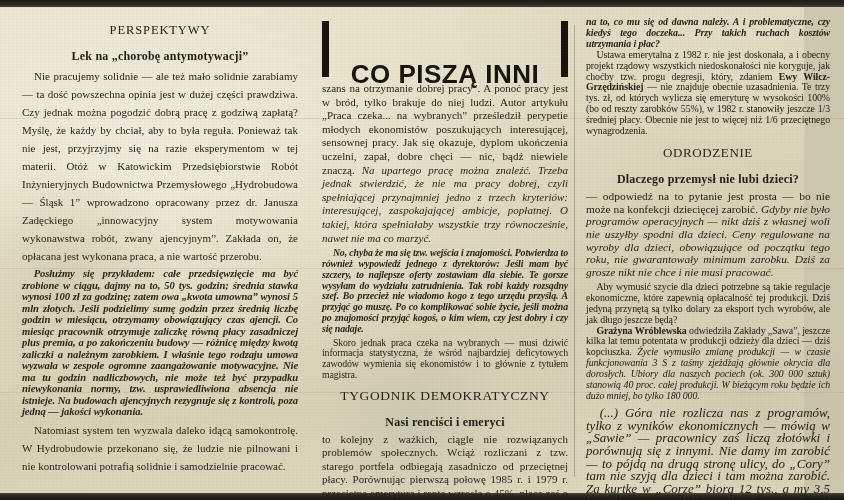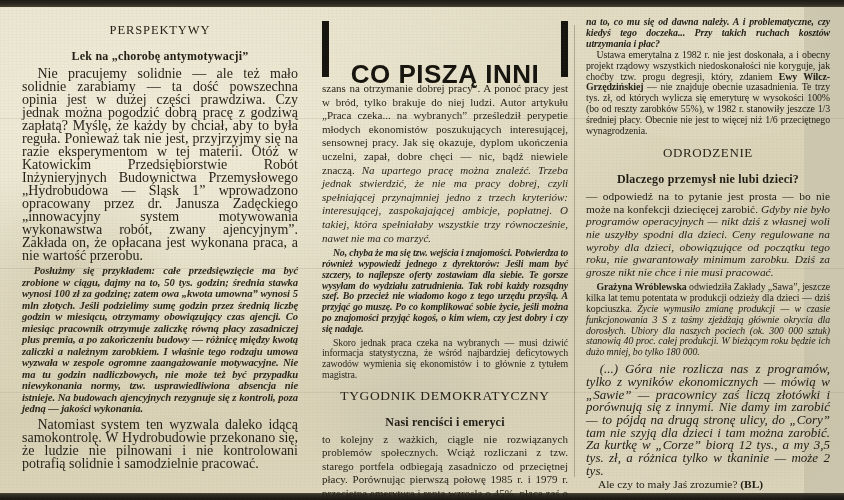--- a/index.html
+++ b/index.html
@@ -67,21 +67,21 @@
     color:#262219;margin:4px 0 2px;font-weight:normal;
   }
   .sub-head{
     text-align:center;font-size:12px;font-weight:bold;color:#201d15;
     margin:11px 0 3px;letter-spacing:.2px;
   }
 
   
   p{margin:0;text-align:justify;text-justify:inter-word;-webkit-hyphens:auto;hyphens:auto;}
 
-  .col-left p{font-size:14px;line-height:13px;text-indent:1.1em;color:#221f17;}
+  .col-left p{font-size:11px;line-height:18px;text-indent:1.1em;color:#221f17;}
   .col-left p.it{font-size:10.6px;line-height:11.5px;font-style:italic;font-weight:bold;letter-spacing:-.1px;color:#2a2619;}
 
   .col-mid p{font-size:11.2px;line-height:12.6px;text-indent:1.1em;color:#221f17;}
   .col-mid p.sm{font-size:9.9px;line-height:10.8px;font-style:italic;font-weight:bold;letter-spacing:-.15px;}
   .col-mid p.big{font-size:11px;line-height:13.6px;}
 
   .col-right p{font-size:9.9px;line-height:10.9px;text-indent:1.05em;color:#222018;letter-spacing:-.1px;}
   .col-right p.it{font-style:italic;font-weight:bold;}
   .col-right p.rg{font-size:11.4px;line-height:12.7px;letter-spacing:0;font-weight:normal;}
   .col-right p.rgit{font-size:13px;line-height:12.7px;font-style:italic;letter-spacing:0;font-weight:normal;}
@@ -151,20 +151,21 @@
 
     <div class="col col-right">
       <p class="it" style="text-indent:0">na to, co mu się od dawna należy. A i problematyczne, czy kiedyś tego doczeka... Przy takich ruchach kosztów utrzymania i płac?</p>
       <p><span>Ustawa emerytalna z 1982 r. nie jest doskonała, a i obecny projekt rządowy wszystkich niedoskonałości nie koryguje, jak choćby tzw. progu degresji, który, zdaniem </span><b>Ewy Wilcz-Grzędzińskiej</b><span> — nie znajduje obecnie uzasadnienia. Te trzy tys. zł, od których wylicza się emeryturę w wysokości 100% (bo od reszty zarobków 55%), w 1982 r. stanowiły jeszcze 1/3 średniej płacy. Obecnie nie jest to więcej niż 1/6 przeciętnego wynagrodzenia.</span></p>
 
       <div class="sec-head">ODRODZENIE</div>
       <div class="sub-head">Dlaczego przemysł nie lubi dzieci?</div>
 
       <p class="rg" style="text-indent:0"><span>— odpowiedź na to pytanie jest prosta — bo nie może na konfekcji dziecięcej zarobić. </span><i>Gdyby nie było programów operacyjnych — nikt dziś z własnej woli nie uszyłby spodni dla dzieci. Ceny regulowane na wyroby dla dzieci, obowiązujące od początku tego roku, nie gwarantowały minimum zarobku. Dziś za grosze nikt nie chce i nie musi pracować.</i></p>
       <div class="gap-s"></div>
+      <p>Aby wymusić szycie dla dzieci potrzebne są takie regulacje ekonomiczne, które zapewnią opłacalność tej produkcji. Dziś jedyną przynętą są tylko dolary za eksport tych wyrobów, ale jak długo jeszcze będą?</p>
       <p><b>Grażyna Wróblewska</b><span> odwiedziła Zakłady „Sawa”, jeszcze kilka lat temu potentata w produkcji odzieży dla dzieci — dziś kopciuszka. </span><i>Życie wymusiło zmianę produkcji — w czasie funkcjonowania 3 S z taśmy zjeżdżają głównie okrycia dla dorosłych. Ubiory dla naszych pociech (ok. 300 000 sztuk) stanowią 40 proc. całej produkcji. W bieżącym roku będzie ich dużo mniej, bo tylko 180 000.</i></p>
       <div class="gap"></div>
       <p class="rgit">(...) Góra nie rozlicza nas z programów, tylko z wyników ekonomicznych — mówią w „Sawie” — pracownicy zaś liczą złotówki i porównują się z innymi. Nie damy im zarobić — to pójdą na drugą stronę ulicy, do „Cory” tam nie szyją dla dzieci i tam można zarobić. Za kurtkę w „Corze” biorą 12 tys., a my 3,5 tys. zł, a różnica tylko w tkaninie — może 2 tys.</p>
       <p class="rg"><span>Ale czy to mały Jaś zrozumie? </span><b>(BL)</b></p>
     </div>
 
   </div>
 
   <div class="grain"></div>
   <div class="streak" style="top:118px"></div>

